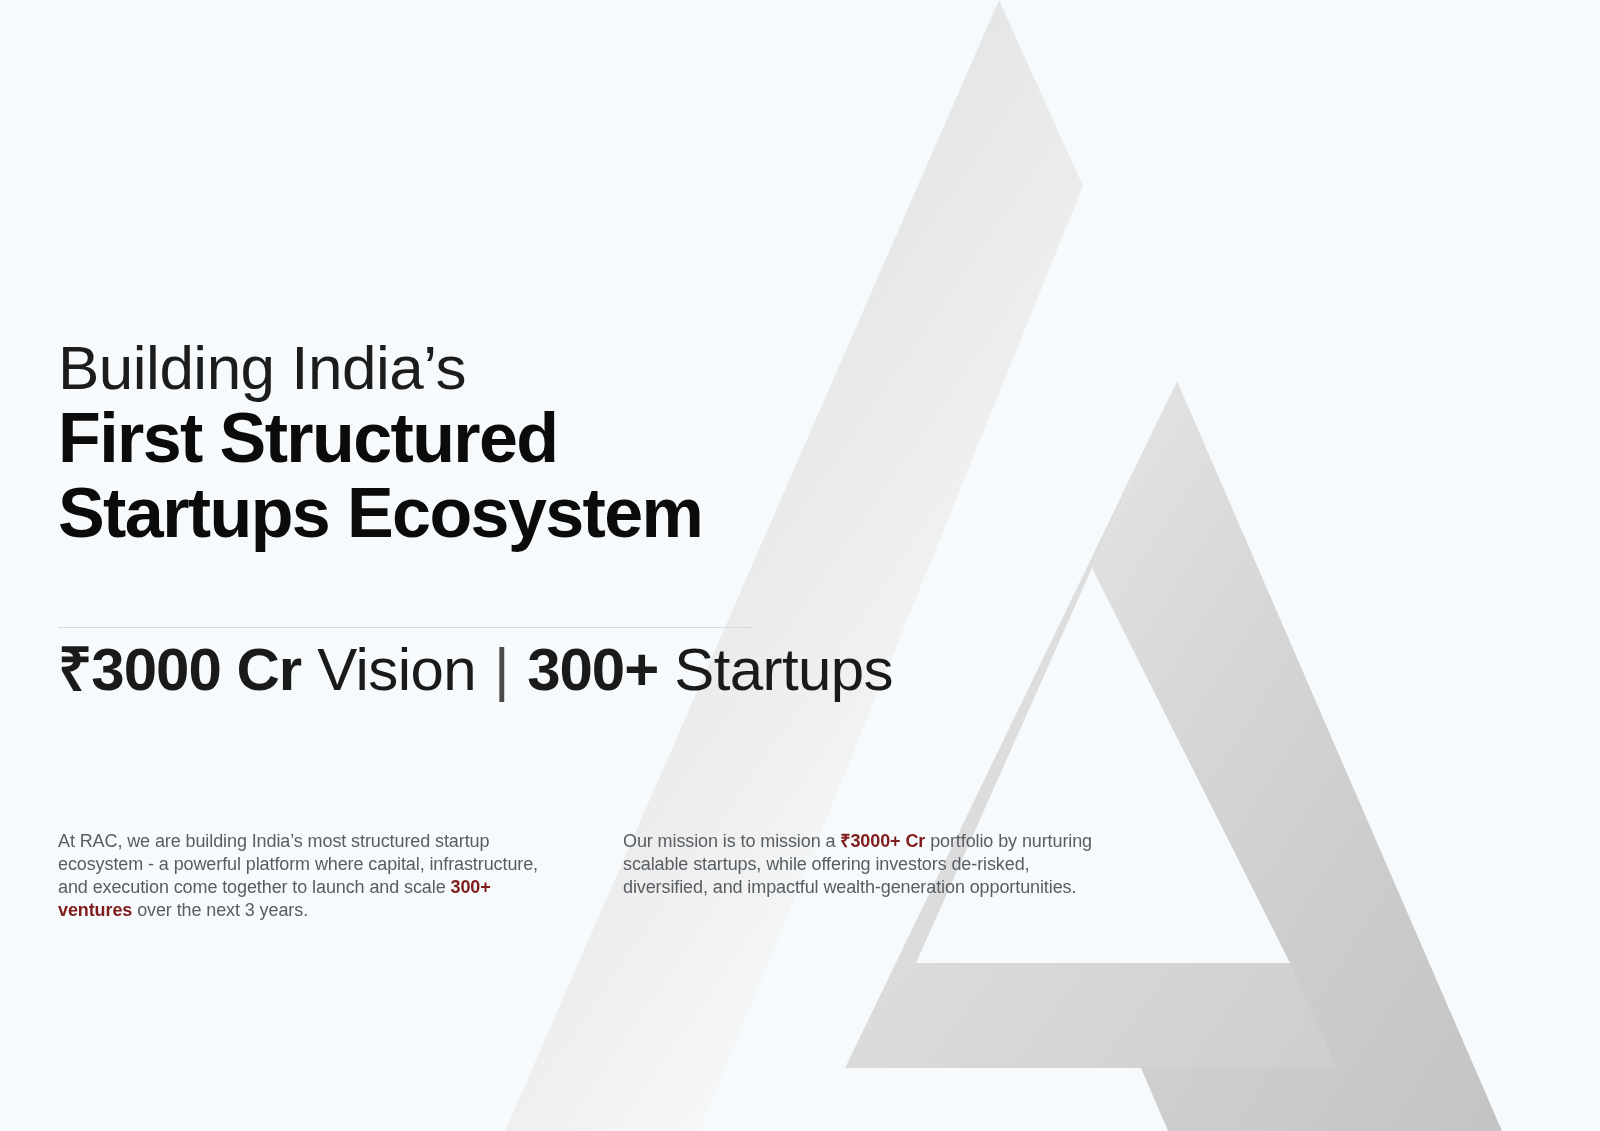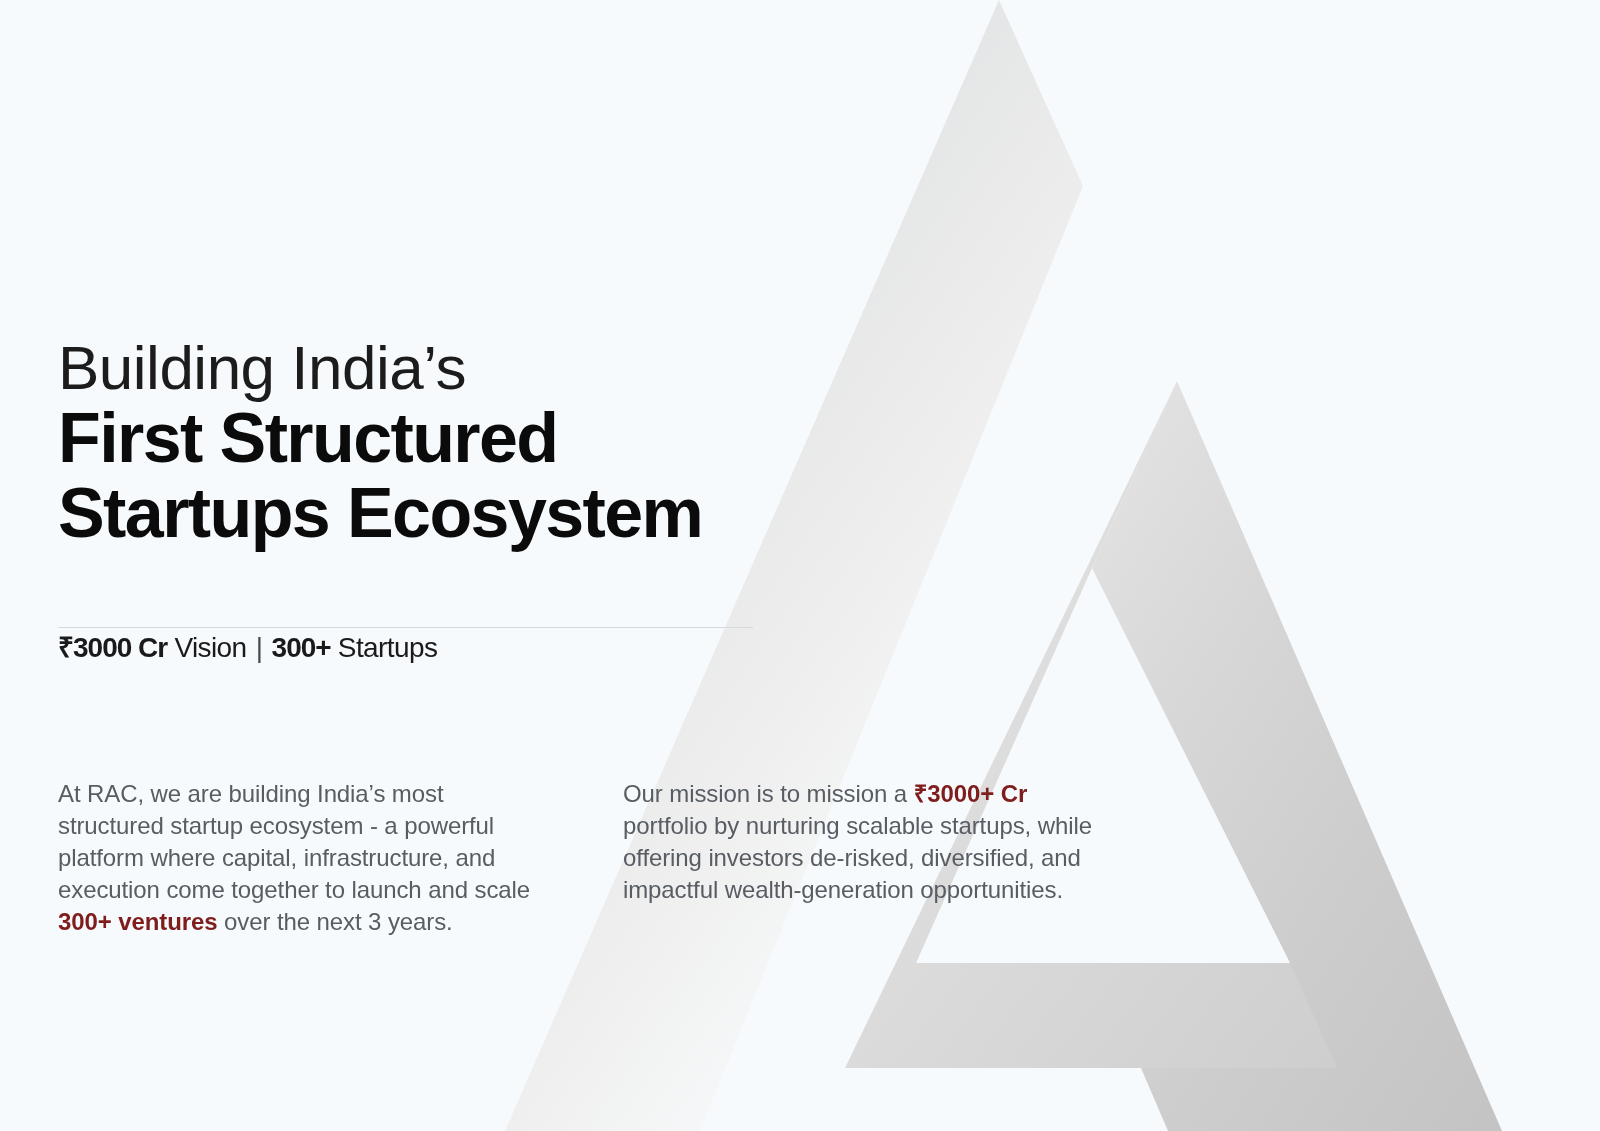--- a/index.html
+++ b/index.html
@@ -72,43 +72,43 @@
     top: 627px;
     width: 695px;
     height: 1px;
     background: #d6dade;
   }
 
   .subtitle {
     position: absolute;
     left: 58px;
     top: 629px;
-    font-size: 28px;
+    font-size: 60px;
     font-weight: 300;
     letter-spacing: -0.6px;
     color: #1a1a1a;
     line-height: 1.35;
     white-space: nowrap;
   }
   .subtitle .b {
     font-weight: 700;
     letter-spacing: -1px;
   }
   .subtitle .sep {
     font-weight: 300;
     color: #4a4a4a;
     padding: 0 2px;
   }
 
   .para {
     position: absolute;
-    top: 778px;
-    font-size: 24px;
+    top: 830px;
+    font-size: 18px;
     font-weight: 400;
-    line-height: 32px;
+    line-height: 23px;
     color: #575d63;
     letter-spacing: -0.1px;
   }
   .para .b {
     font-weight: 700;
     color: #7f1d1d;
   }
   .para-left  { left: 58px;  width: 492px; }
   .para-right { left: 623px; width: 478px; }
 </style>

